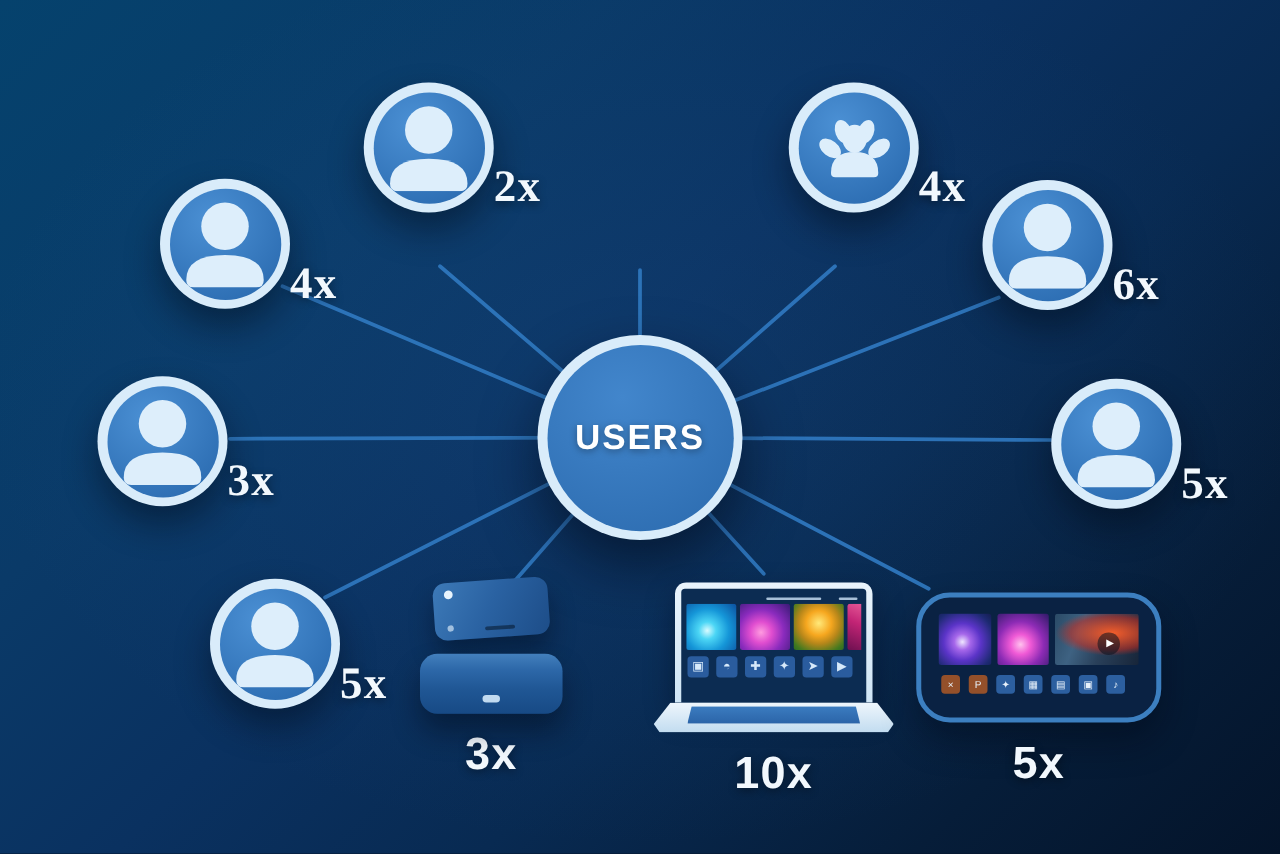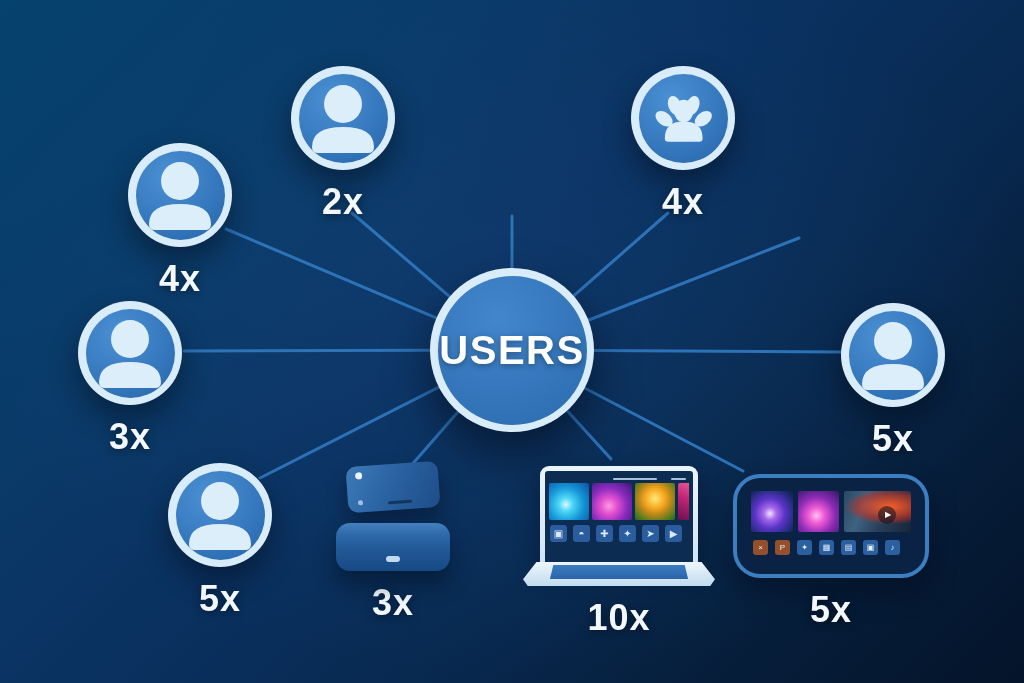--- a/index.html
+++ b/index.html
@@ -12,21 +12,21 @@
       radial-gradient(ellipse 760px 520px at 50% 46%, rgba(40,100,165,.16), transparent 70%),
       linear-gradient(136deg, var(--bg-start,#05426d) 0%, #0a3a68 28%, #0a3160 46%,
                       var(--bg-mid,#082a52) 63%, #061d39 83%, var(--bg-end,#04142a) 100%);
   }
 
   
   #lines { position:absolute; left:0; top:0; width:1024px; height:683px; }
   #lines line { stroke:var(--line,#2e76bd); stroke-width:3; stroke-linecap:round; stroke-opacity:.95; }
 
   
-  .node { position:absolute; display:flex; flex-direction:column; align-items:center; }
+  .node { position:absolute; display:flex; flex-direction:row; align-items:flex-end;font-family:Liberation Serif, serif; }
   .avatar {
     width:104px; height:104px; border-radius:50%;
     background:var(--ring,#d9ecfa);
     display:flex; align-items:center; justify-content:center;
     box-shadow:0 14px 28px rgba(1,8,20,.45);
   }
   .avatar .inner {
     width:89px; height:89px; border-radius:50%; overflow:hidden;
     background:radial-gradient(circle at 36% 28%, var(--avatar-fill-1,#4b90d4), var(--avatar-fill-2,#2e6fb4) 78%);
     display:flex; align-items:center; justify-content:center;
@@ -41,21 +41,21 @@
   .center-circle {
     position:absolute; left:430px; top:268px; width:164px; height:164px; border-radius:50%;
     background:var(--ring,#d9ecfa); display:flex; align-items:center; justify-content:center;
     box-shadow:0 20px 44px rgba(1,8,20,.55);
   }
   .center-inner {
     width:149px; height:149px; border-radius:50%;
     background:radial-gradient(circle at 40% 28%, var(--center-fill-1,#4286cc), var(--center-fill-2,#2f6fb3) 82%);
     display:flex; align-items:center; justify-content:center;
   }
-  .center-label { font-size:40px; font-weight:700; letter-spacing:1.5px; color:#ffffff;
+  .center-label { font-size:28px; font-weight:700; letter-spacing:1.5px; color:#ffffff;
     text-shadow:0 2px 6px rgba(0,0,0,.35); }
 
   
   .device { position:absolute; display:flex; flex-direction:column; align-items:center; }
 
   
   .remote {
     width:92px; height:46px; border-radius:10px; position:relative;
     background:linear-gradient(118deg, #3d7ab8 0%, #2a62a2 48%, #1d4d88 100%);
     transform:rotate(-4deg);
@@ -219,20 +219,31 @@
       <div class="inner">
         <svg viewBox="0 0 70 70">
             <circle cx="35" cy="21" r="19"></circle>
             <path d="M10,70 q-6,0 -6,-6 q0,-20 31,-20 q31,0 31,20 q0,6 -6,6 z"></path>
           </svg>
       </div>
     </div>
     <div class="count">5x</div>
   </div>
 
+  <div class="node" style="left:786px; top:144px;">
+    <div class="avatar">
+      <div class="inner">
+        <svg viewBox="0 0 70 70">
+            <circle cx="35" cy="21" r="19"></circle>
+            <path d="M10,70 q-6,0 -6,-6 q0,-20 31,-20 q31,0 31,20 q0,6 -6,6 z"></path>
+          </svg>
+      </div>
+    </div>
+    <div class="count">6x</div>
+  </div>
 
   <div class="node" style="left:841px; top:303px;">
     <div class="avatar">
       <div class="inner">
         <svg viewBox="0 0 70 70">
             <circle cx="35" cy="21" r="19"></circle>
             <path d="M10,70 q-6,0 -6,-6 q0,-20 31,-20 q31,0 31,20 q0,6 -6,6 z"></path>
           </svg>
       </div>
     </div>

